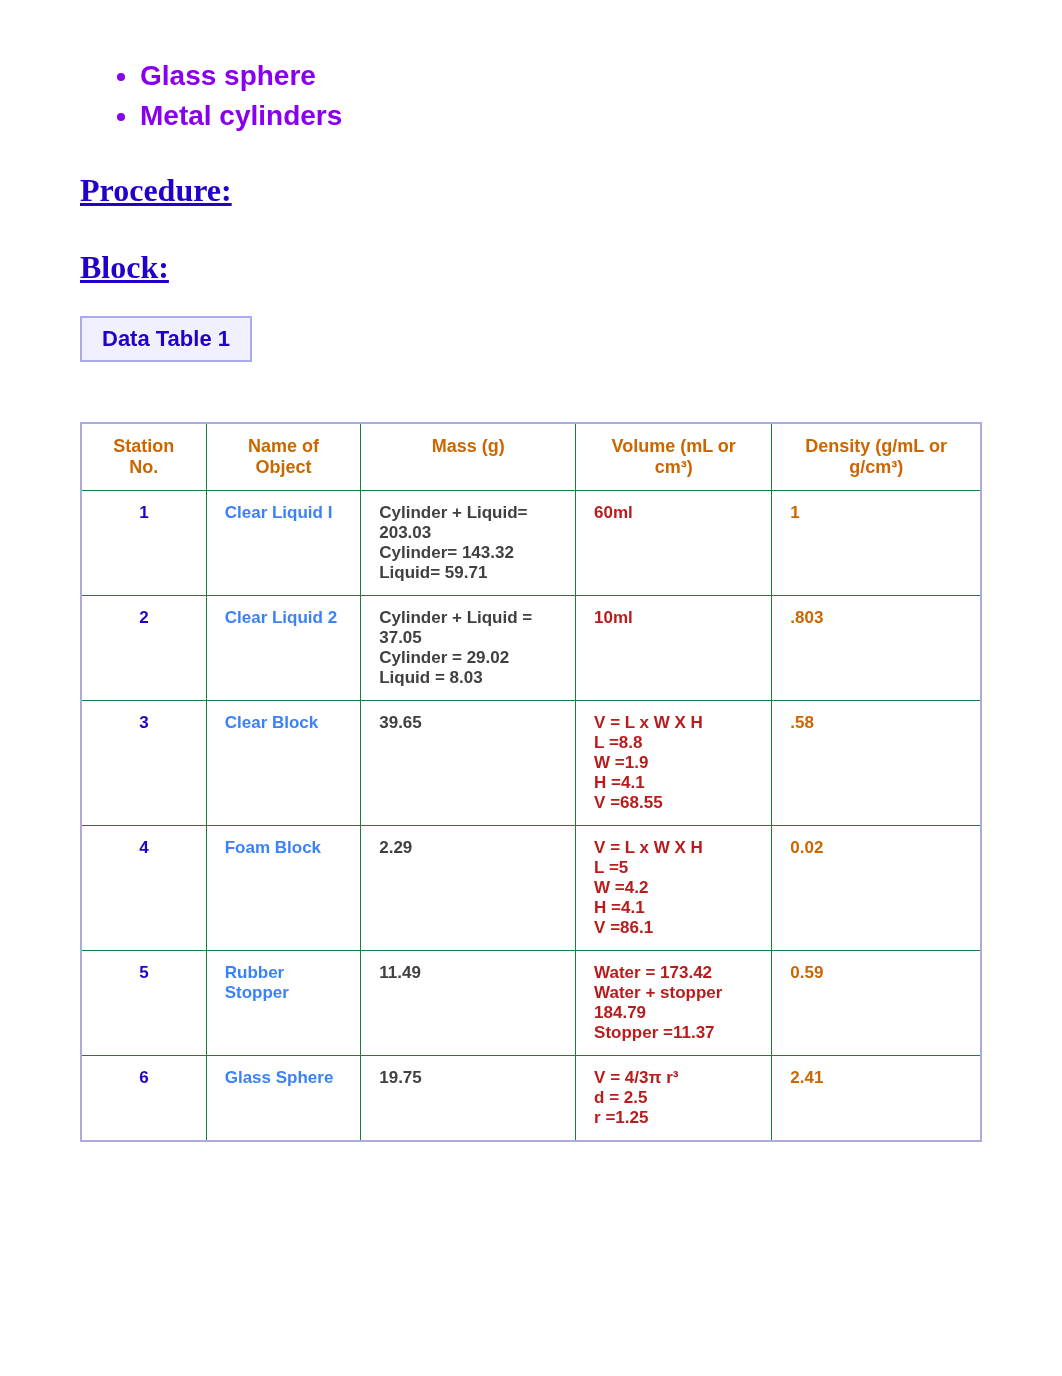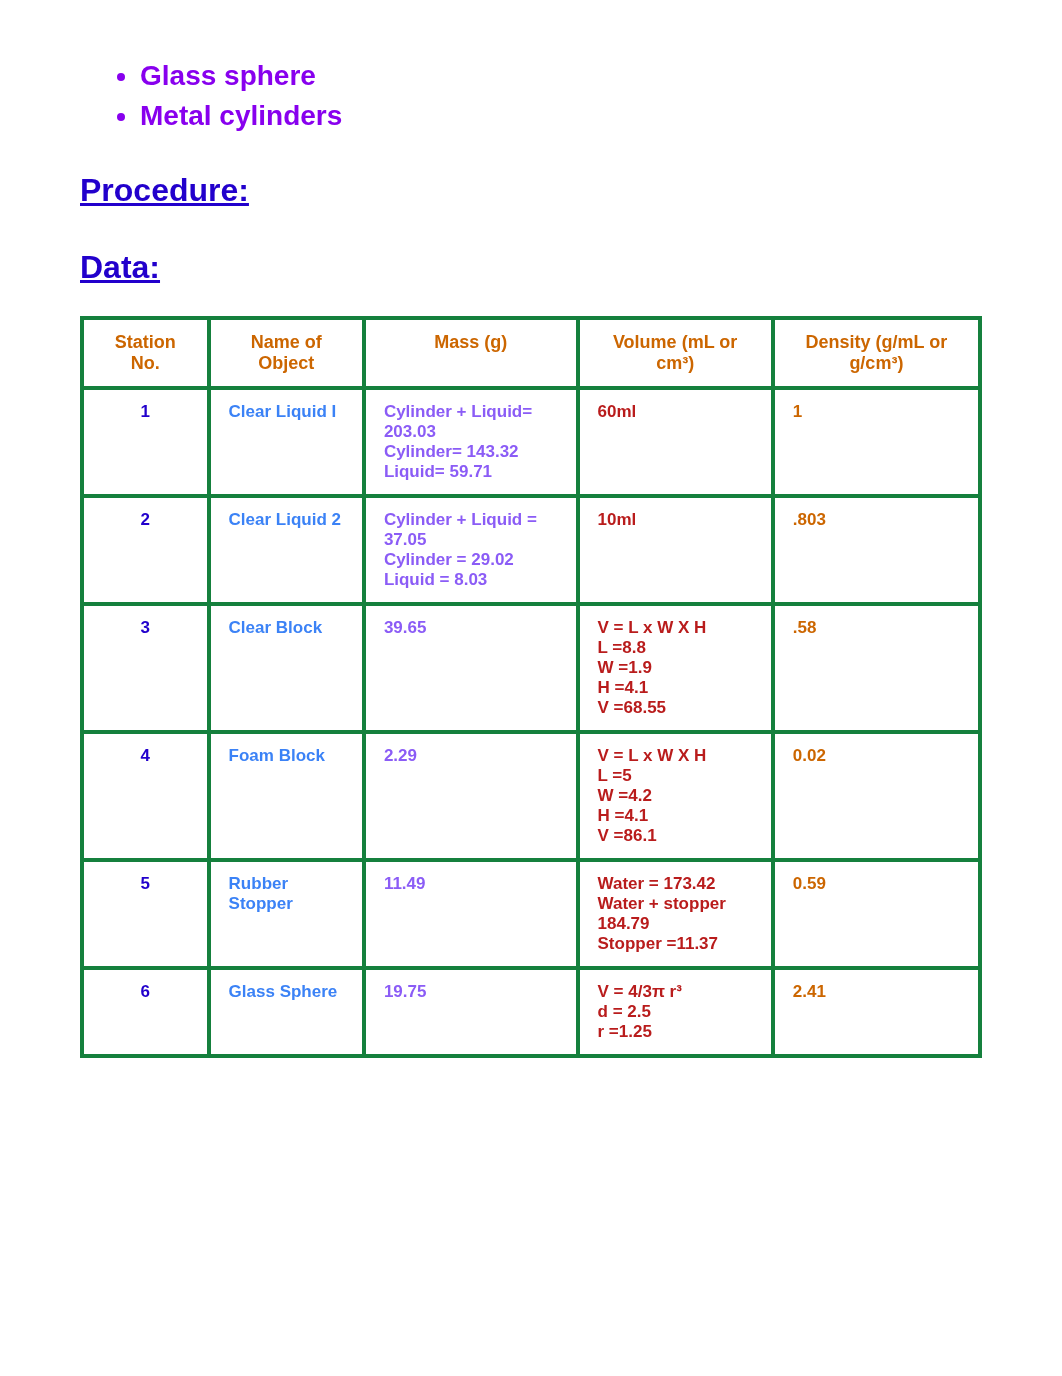--- a/index.html
+++ b/index.html
@@ -29,20 +29,21 @@
       color: #8800ee;
       margin-bottom: 8px;
     }
 
     .section-heading {
       font-size: 32px;
       font-weight: bold;
       color: #2200cc;
       margin-bottom: 30px;
       text-decoration: underline;
+      font-family: Liberation Serif, serif;
     }
 
     .data-section {
       margin-top: 30px;
     }
 
     .data-table-label {
       display: inline-block;
       border: 2px solid #aaaaee;
       background: #f0f0ff;
@@ -54,21 +55,21 @@
     }
 
     table {
       border-collapse: collapse;
       width: 100%;
       border: 2px solid #aaaadd;
       margin-top: 20px;
     }
 
     th, td {
-      border: 4px solid #15803d;
+      border: 1px solid #15803d;
       padding: 12px 18px;
       vertical-align: top;
       font-size: 17px;
       font-weight: bold;
       color: #2200cc;
     }
 
     th {
       color: #cc6600;
       font-weight: bold;
@@ -78,21 +79,21 @@
     td.station-num {
       text-align: center;
       color: #2200cc;
     }
 
     td.name-col {
       color: #3b82f6;
     }
 
     td.mass-col {
-      color: #8b5cf6;
+      color: #404040;
     }
 
     td.volume-col {
       color: #b91c1c;
     }
 
     td.density-col {
       color: #cc6600;
     }
 
@@ -106,21 +107,22 @@
 <ul class="bullet-list">
   <li>Glass sphere</li>
   <li>Metal cylinders</li>
 </ul>
 
 <div class="procedure-section">
   <div class="section-heading">Procedure:</div>
 </div>
 
 <div class="data-section">
-  <div class="section-heading">Data:</div>
+  <div class="section-heading">Block:</div>
+  <div class="data-table-label">Data Table 1</div>
 
   <table>
     <thead>
       <tr>
         <th>Station No.</th>
         <th>Name of Object</th>
         <th>Mass (g)</th>
         <th>Volume (mL or cm³)</th>
         <th>Density (g/mL or g/cm³)</th>
       </tr>

